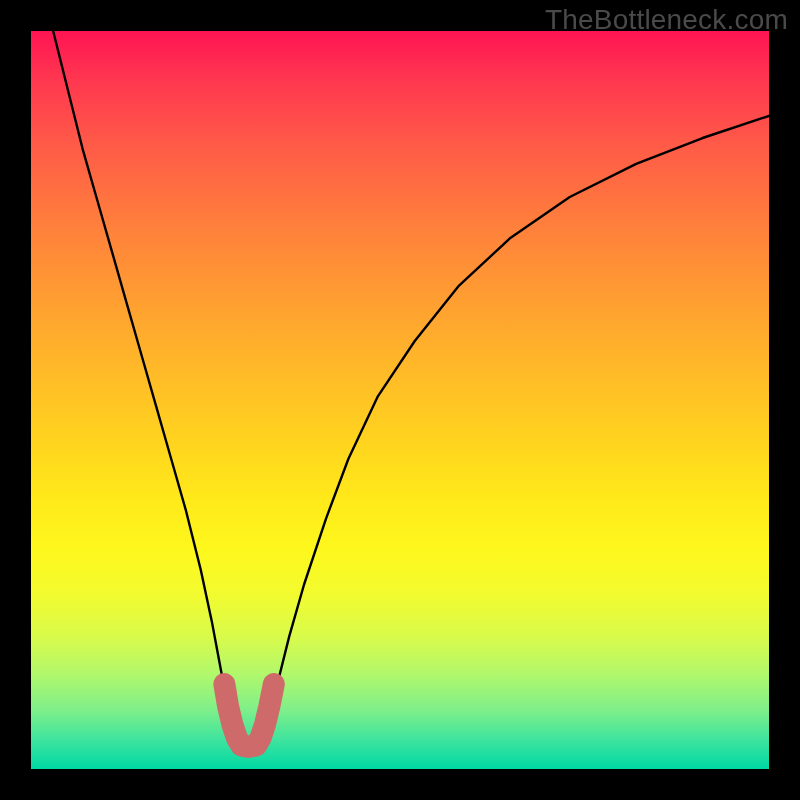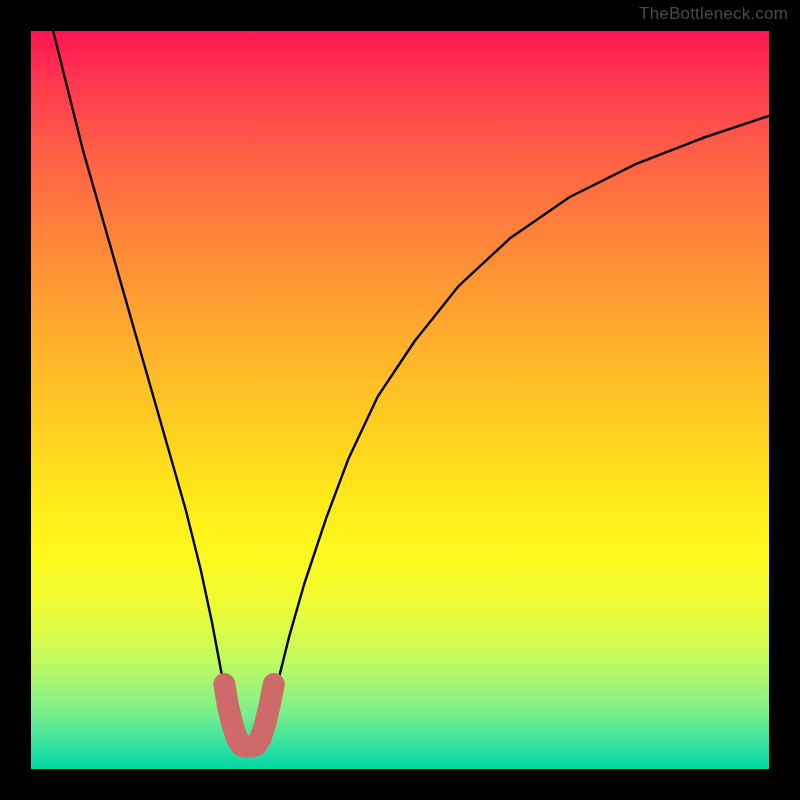--- a/index.html
+++ b/index.html
@@ -15,21 +15,21 @@
     position: relative;
     width: 800px;
     height: 800px;
     background: #000;
   }
   .watermark {
     position: absolute;
     top: 4px;
     right: 12px;
     color: #4a4a4a;
-    font-size: 17px;
+    font-size: 28px;
     letter-spacing: 0.2px;
     font-weight: 400;
     user-select: none;
   }
   .plot-area {
     position: absolute;
     left: 31px;
     top: 31px;
     width: 738px;
     height: 738px;

